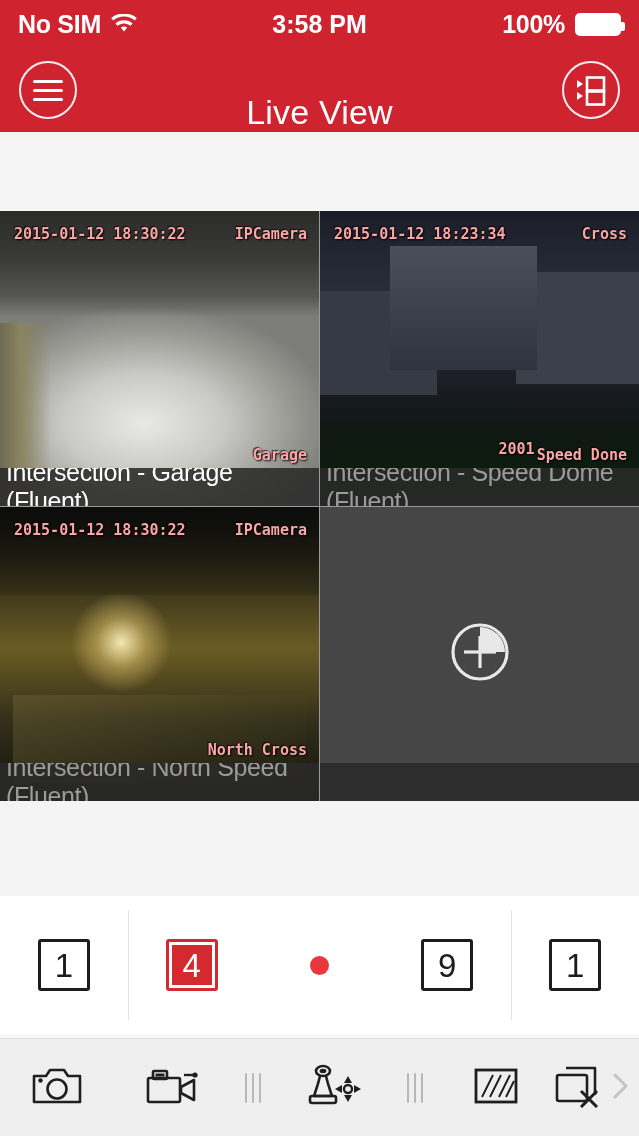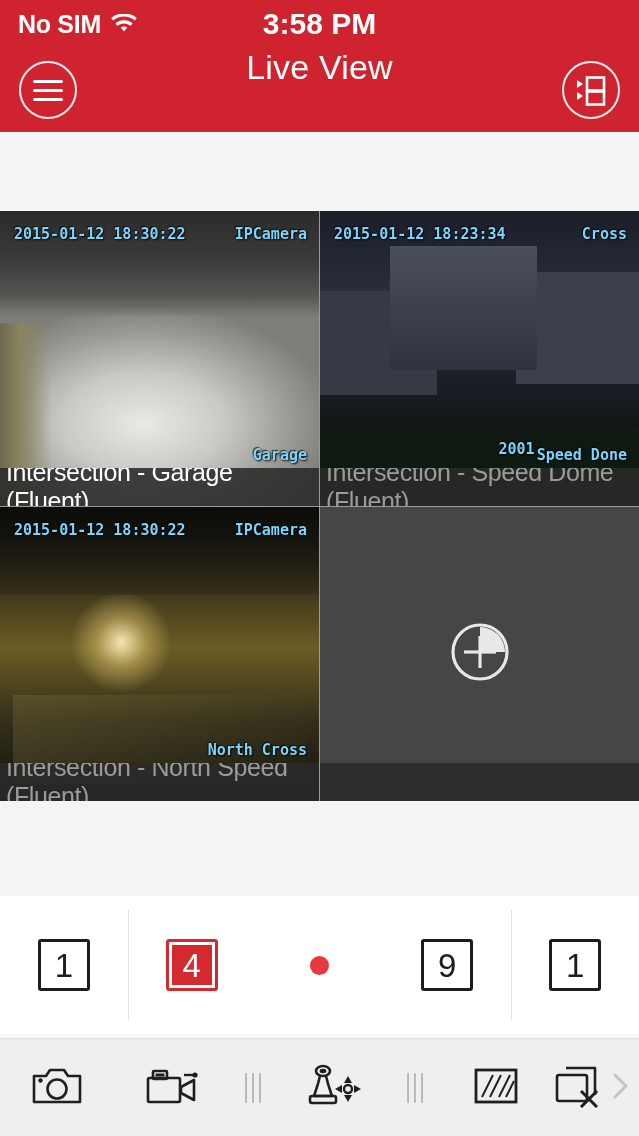--- a/index.html
+++ b/index.html
@@ -13,35 +13,35 @@
 
   
   .statusbar {
     height:48px; background:#cf2430; color:#fff;
     display:flex; align-items:center; justify-content:space-between;
     padding:0 18px;
   }
   .sb-left, .sb-right { display:flex; align-items:center; gap:10px; }
   .sb-text { font-size:25px; font-weight:700; letter-spacing:-0.3px; }
   .sb-center { position:absolute; left:0; right:0; text-align:center;
-               font-size:30px; font-weight:700; pointer-events:none; }
+               font-size:25px; font-weight:700; pointer-events:none; }
   .wifi { width:26px; height:20px; }
   .battery {
     width:46px; height:23px; border:2.5px solid #fff; border-radius:5px;
     position:relative; background:#fff;
   }
   .battery:after {
     content:""; position:absolute; right:-6px; top:7px;
     width:4px; height:9px; background:#fff; border-radius:0 2px 2px 0;
   }
 
   
   .navbar {
     height:84px; background:#cf2430; position:relative;
-    display:flex; align-items:flex-start; justify-content:center;
+    display:flex; align-items:flex-end; justify-content:center;
   }
   .nav-title { color:#fff; font-size:34px; font-weight:400; letter-spacing:0.2px; }
   .nav-btn {
     position:absolute; top:50%; transform:translateY(-50%);
     width:58px; height:58px; border:2.5px solid rgba(255,255,255,0.92);
     border-radius:50%; display:flex; align-items:center; justify-content:center;
   }
   .nav-btn.left { left:19px; }
   .nav-btn.right { right:19px; }
   .burger { width:30px; display:flex; flex-direction:column; gap:6px; }
@@ -98,21 +98,21 @@
     content:""; position:absolute; left:0; right:0; top:0; height:30%;
     background:linear-gradient(180deg,#0c0c0a 0%, rgba(20,18,12,0.2) 100%);
   }
   .scene-street:after {
     content:""; position:absolute; left:4%; bottom:6%; width:92%; height:30%;
     background:linear-gradient(90deg, rgba(180,160,90,0.18), rgba(90,80,40,0.05));
   }
   .scene-empty { background:#464646; }
 
   .osd-time, .osd-name, .osd-mark, .osd-num {
-    position:absolute; color:#7dd3fc;
+    position:absolute; color:#fca5a5;
     font-family:"DejaVu Sans Mono","Liberation Mono",monospace;
     font-weight:700; font-size:15px;
     text-shadow:1px 1px 2px rgba(0,0,0,0.95), -1px -1px 1px rgba(0,0,0,0.7);
     white-space:nowrap;
   }
   .osd-time { left:14px; top:14px; }
   .osd-name { right:12px; top:14px; }
   .osd-mark { right:12px; bottom:42px; }
   .osd-num  { left:50%; transform:translateX(-50%); bottom:48px;margin-left:37px; }
 
@@ -171,20 +171,24 @@
       <span class="sb-text">No SIM</span>
       <span class="wifi">
         <svg viewBox="0 0 26 20" width="26" height="20">
           <path d="M13 17.4l3.2-3.9c-1.8-1.5-4.6-1.5-6.4 0L13 17.4z" fill="#fff"></path>
           <path d="M13 9.4c2.5 0 4.8.9 6.6 2.4l2-2.4C19.3 7.4 16.3 6.2 13 6.2S6.7 7.4 4.4 9.4l2 2.4c1.8-1.5 4.1-2.4 6.6-2.4z" fill="#fff"></path>
           <path d="M13 2.4c4.1 0 7.9 1.5 10.8 4l2-2.4C22.4 1 17.9-0.6 13-0.6S3.6 1 0.2 4l2 2.4C5.1 3.9 8.9 2.4 13 2.4z" fill="#fff"></path>
         </svg>
       </span>
     </div>
     <div class="sb-center">3:58 PM</div>
+    <div class="sb-right">
+      <span class="sb-text">100%</span>
+      <span class="battery"></span>
+    </div>
   </div>
 
   <div class="navbar">
     <div class="nav-btn left">
       <span class="burger">
         <span></span>
           <span></span>
           <span></span>
       </span>
     </div>

